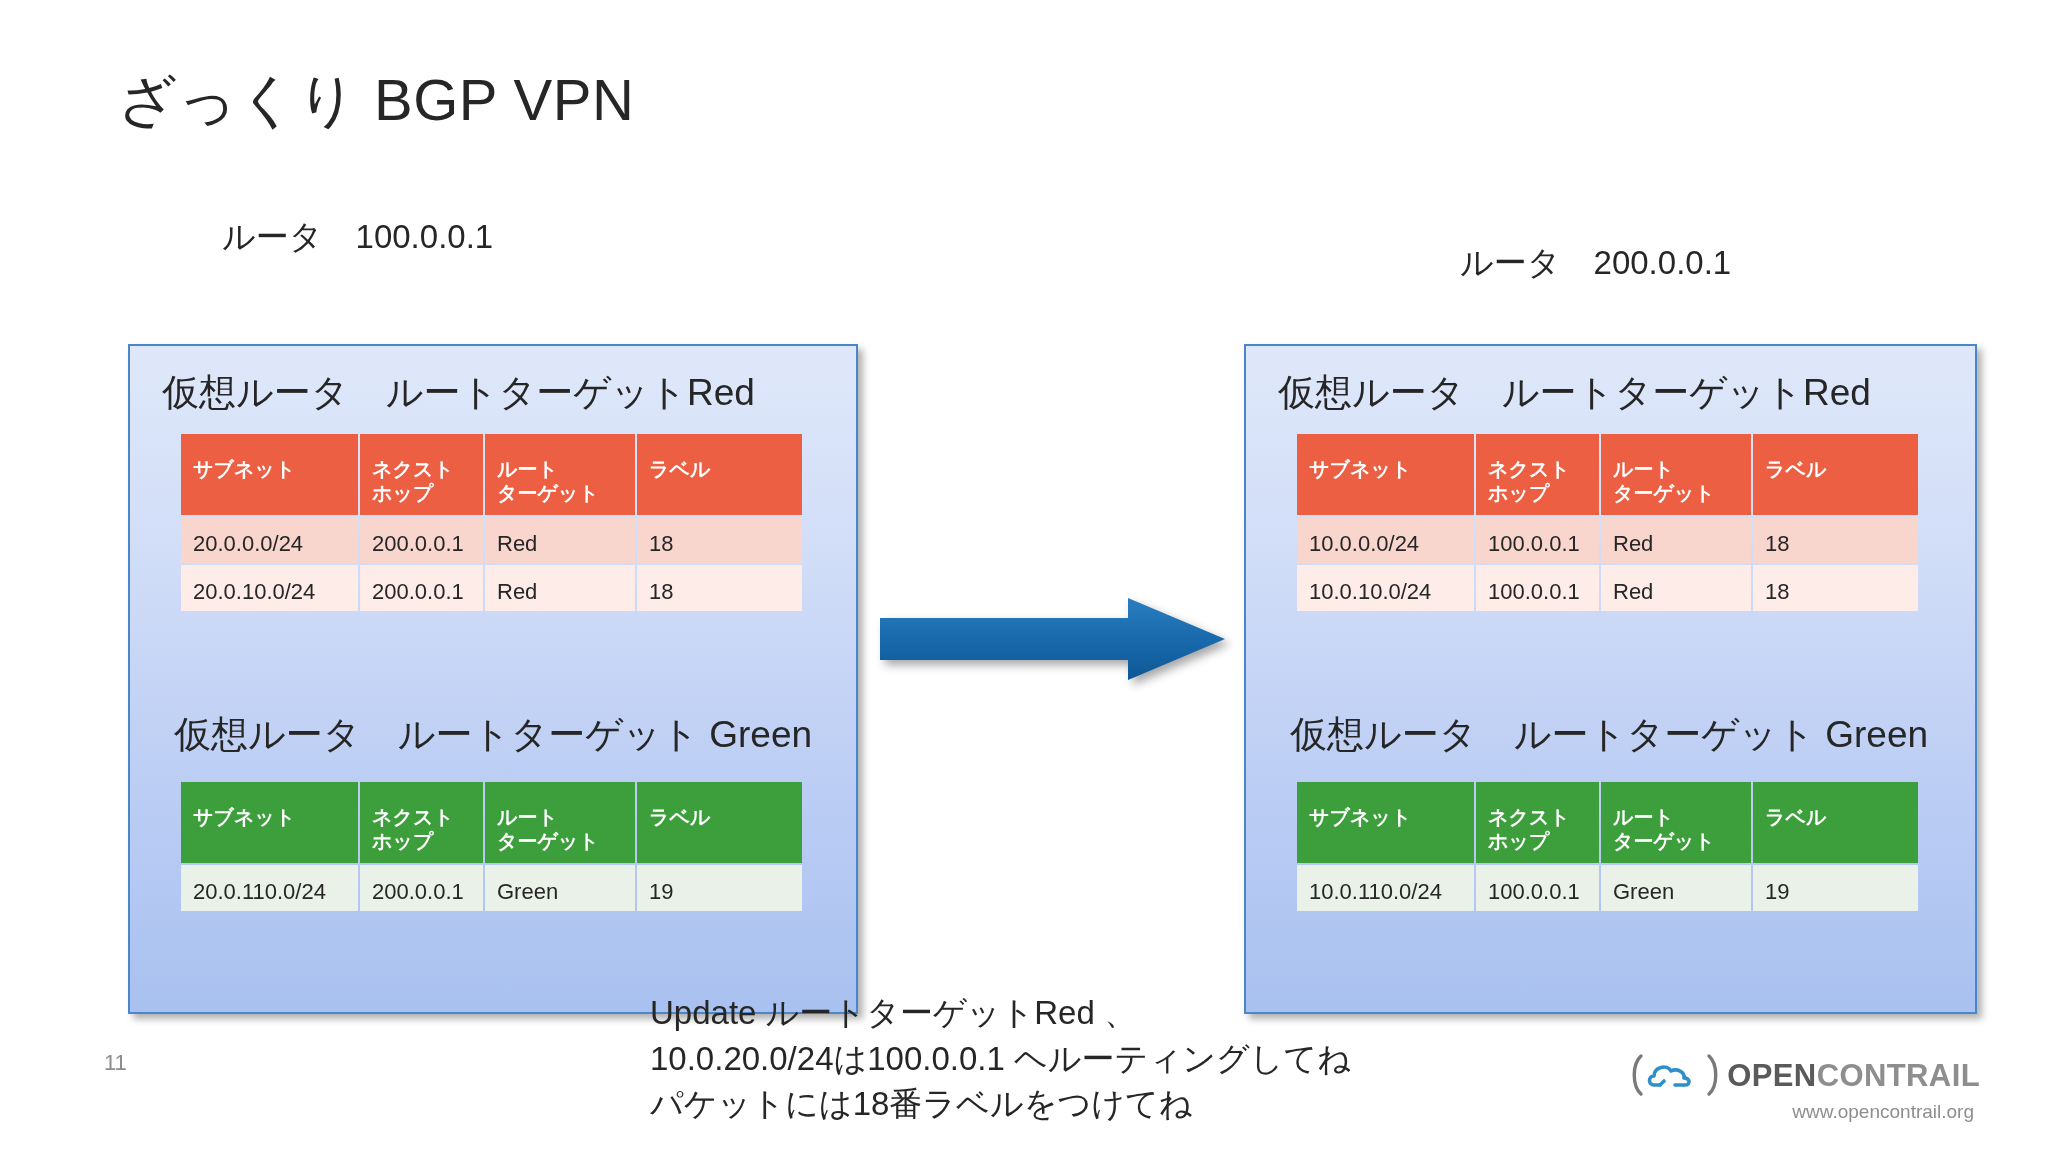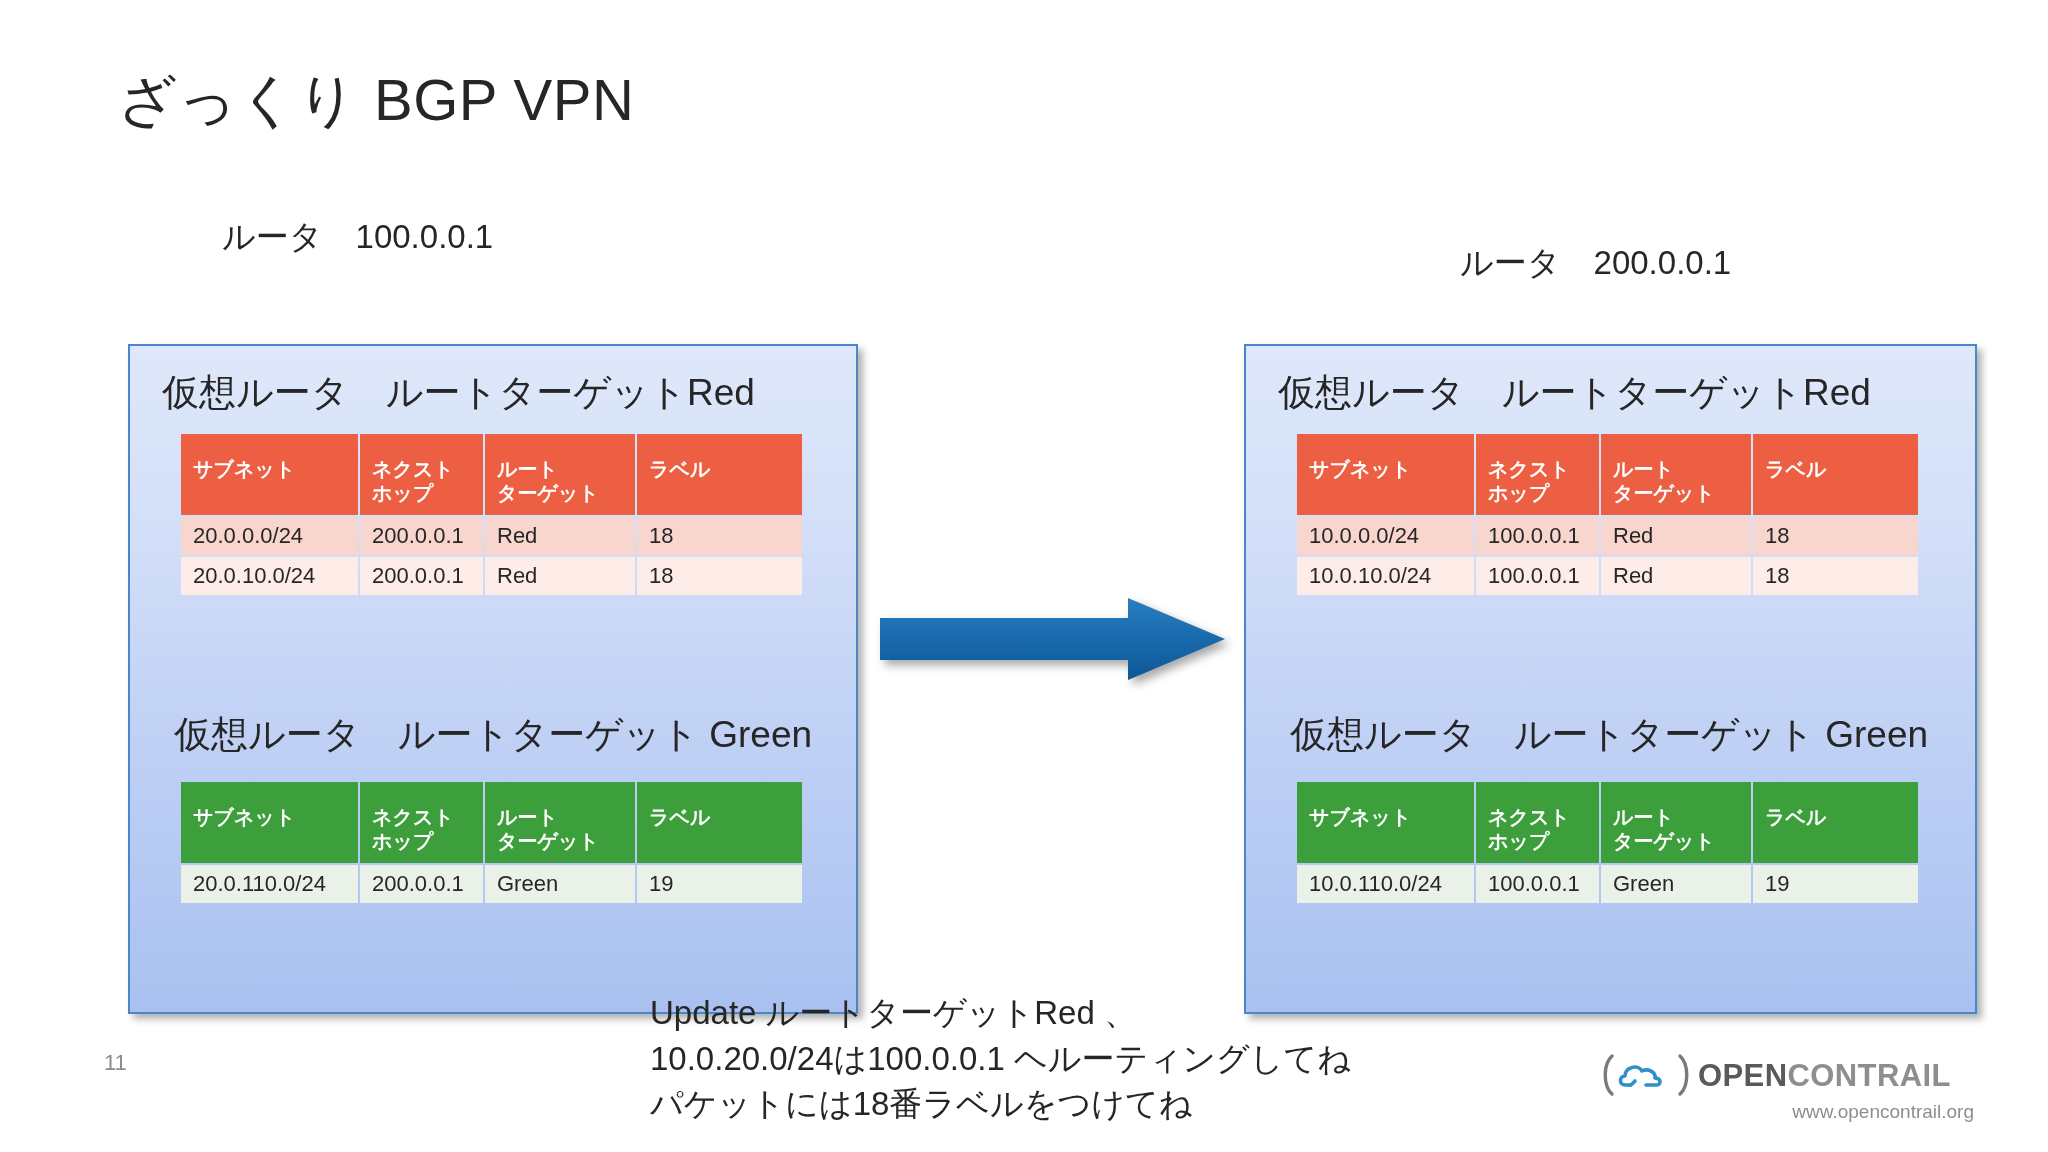--- a/index.html
+++ b/index.html
@@ -95,21 +95,21 @@
     font-size: 20px;
     padding: 24px 0 9px 12px;
     height: 48px;
     line-height: 1.18;
   }
   .route-table td {
     text-align: left;
     vertical-align: middle;
     font-weight: 400;
     font-size: 22px;
-    padding: 6px 0 6px 12px;
+    padding: 14px 0 6px 12px;
     height: 26px;
     color: #262626;
     white-space: nowrap;
   }
 
   
   .red-table th { background: #ec5f43; }
   .red-table tr.row-0 td { background: #f8d6ce; }
   .red-table tr.row-1 td { background: #fdece8; }
 
@@ -156,20 +156,21 @@
     position: absolute;
     left: 1600px;
     top: 1052px;
     width: 380px;
     height: 78px;
   }
   .logo-row {
     display: flex;
     align-items: center;
     height: 46px;
+    justify-content: flex-end;
   }
   .logo-mark { width: 92px; height: 46px; flex: 0 0 auto; }
   .logo-wordmark {
     font-size: 31px;
     font-weight: bold;
     letter-spacing: 0.4px;
     line-height: 1;
     margin-left: 6px;
     white-space: nowrap;
   }

